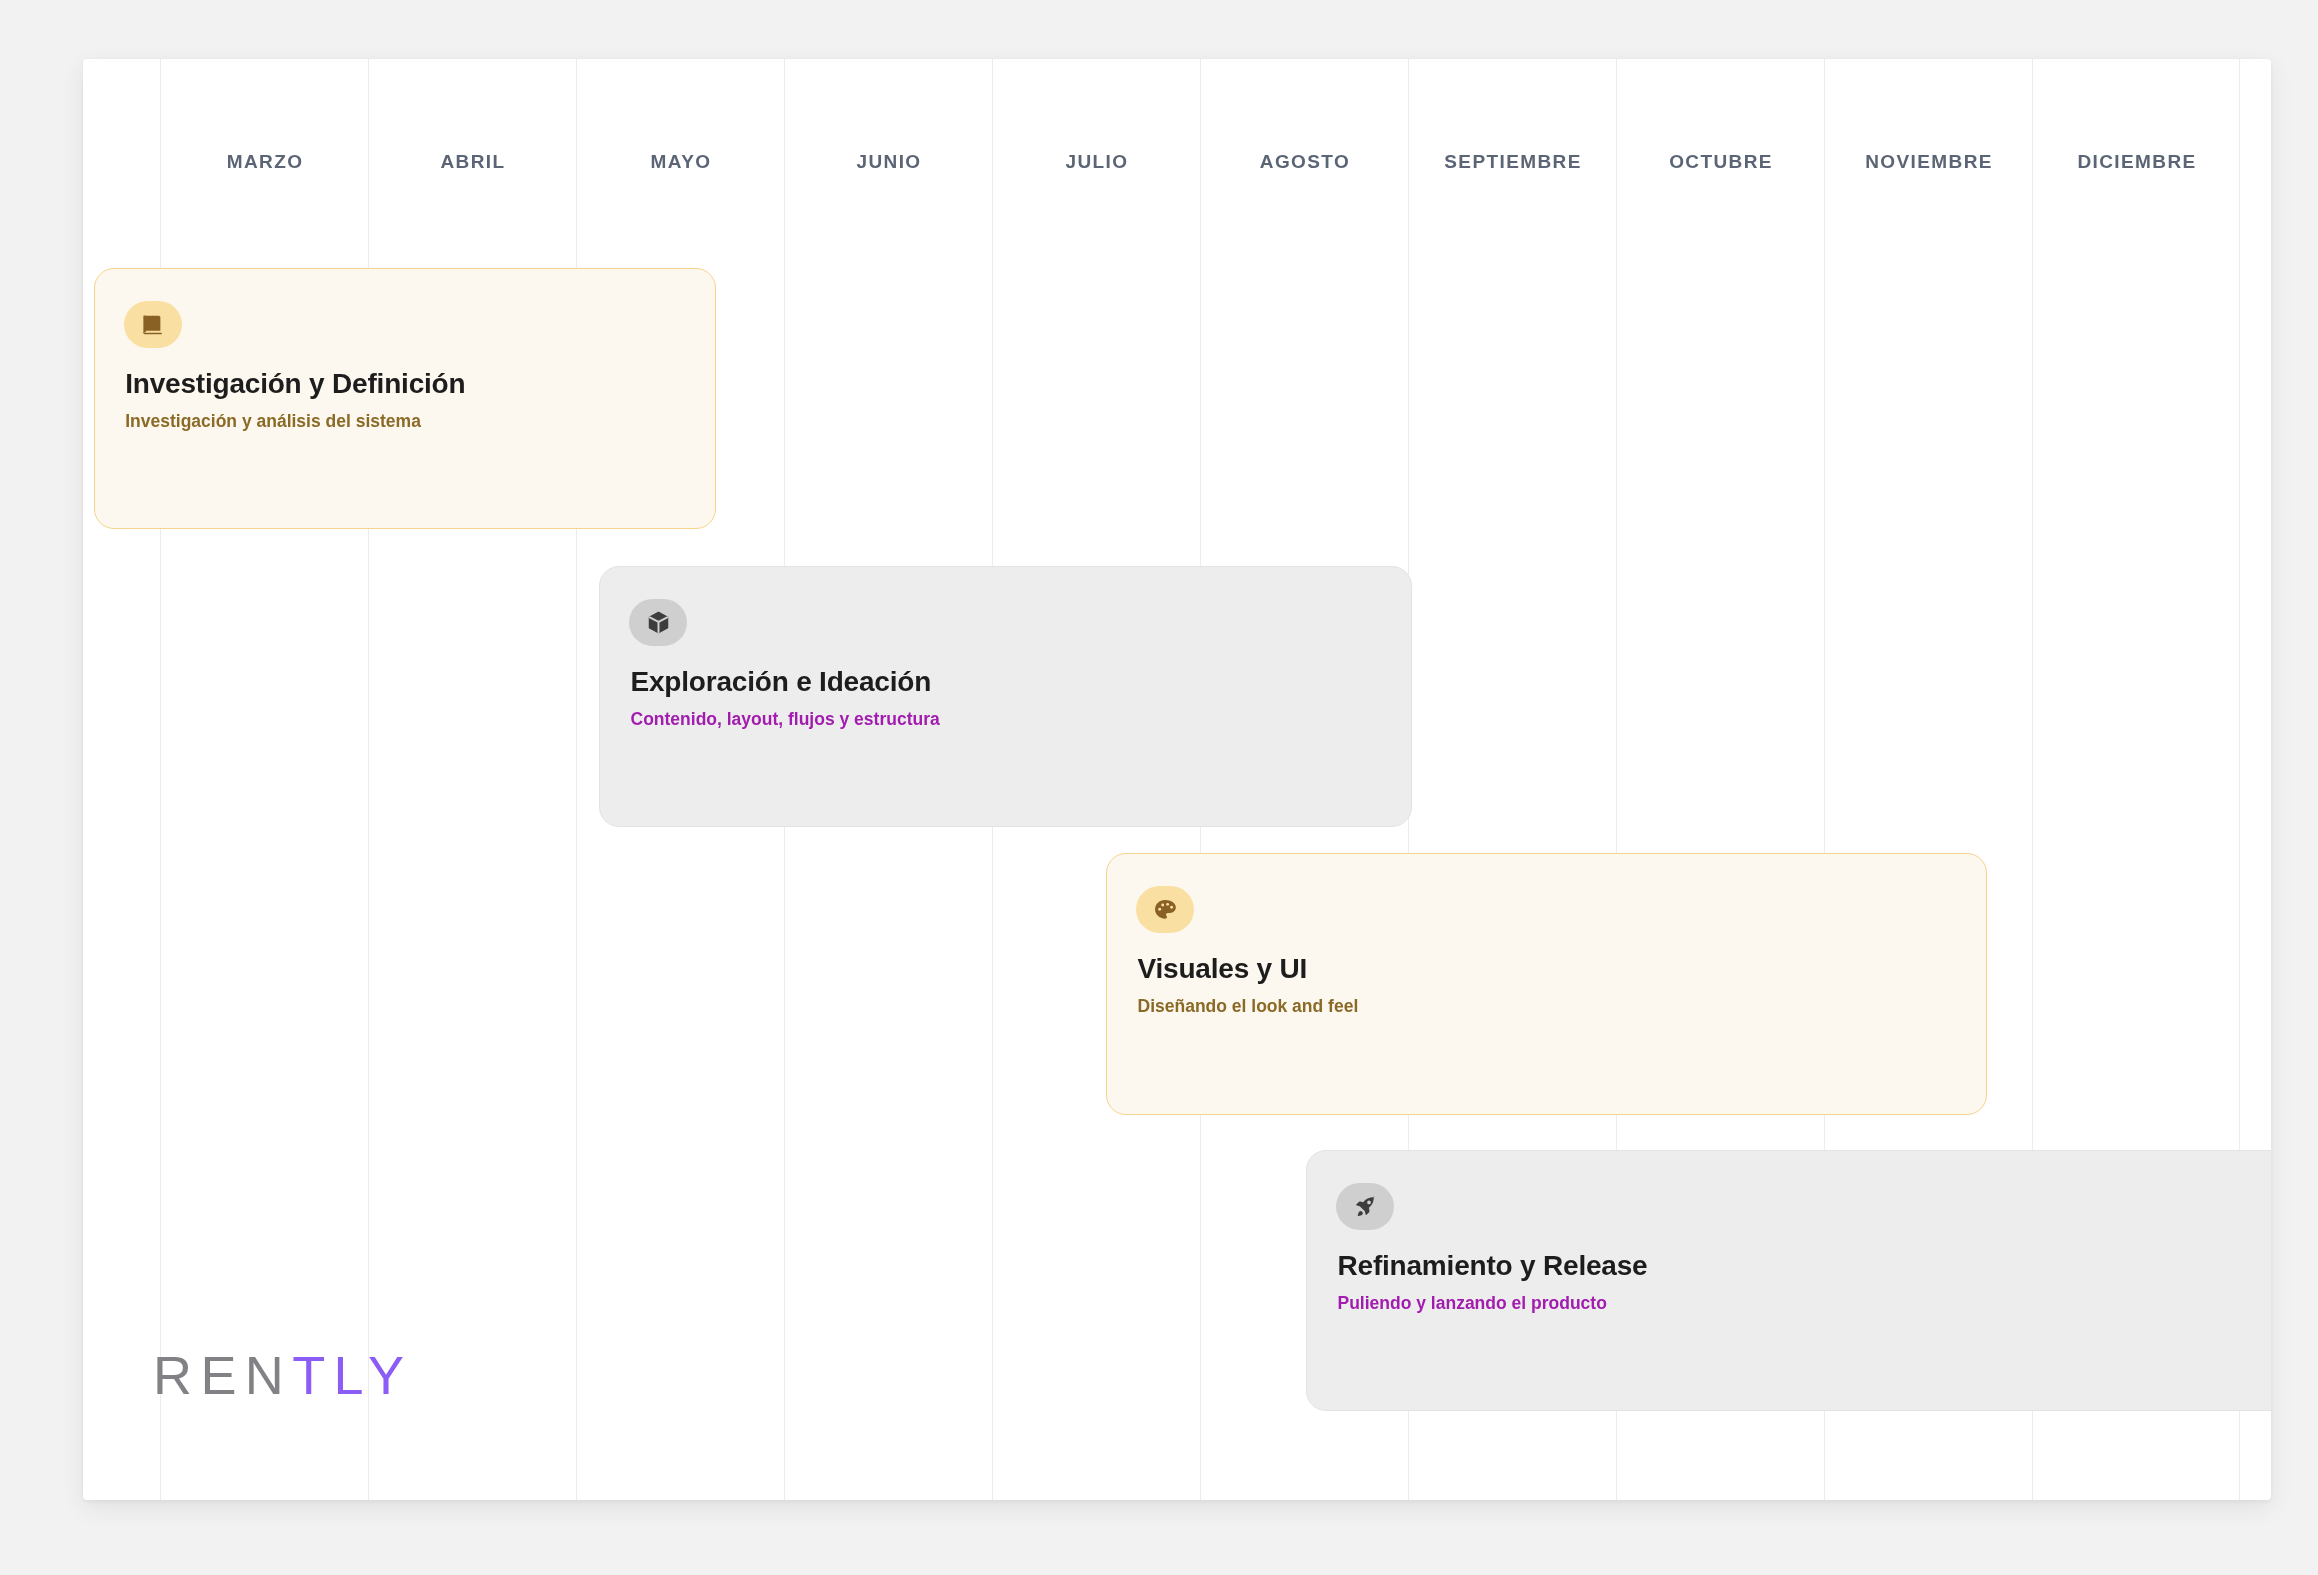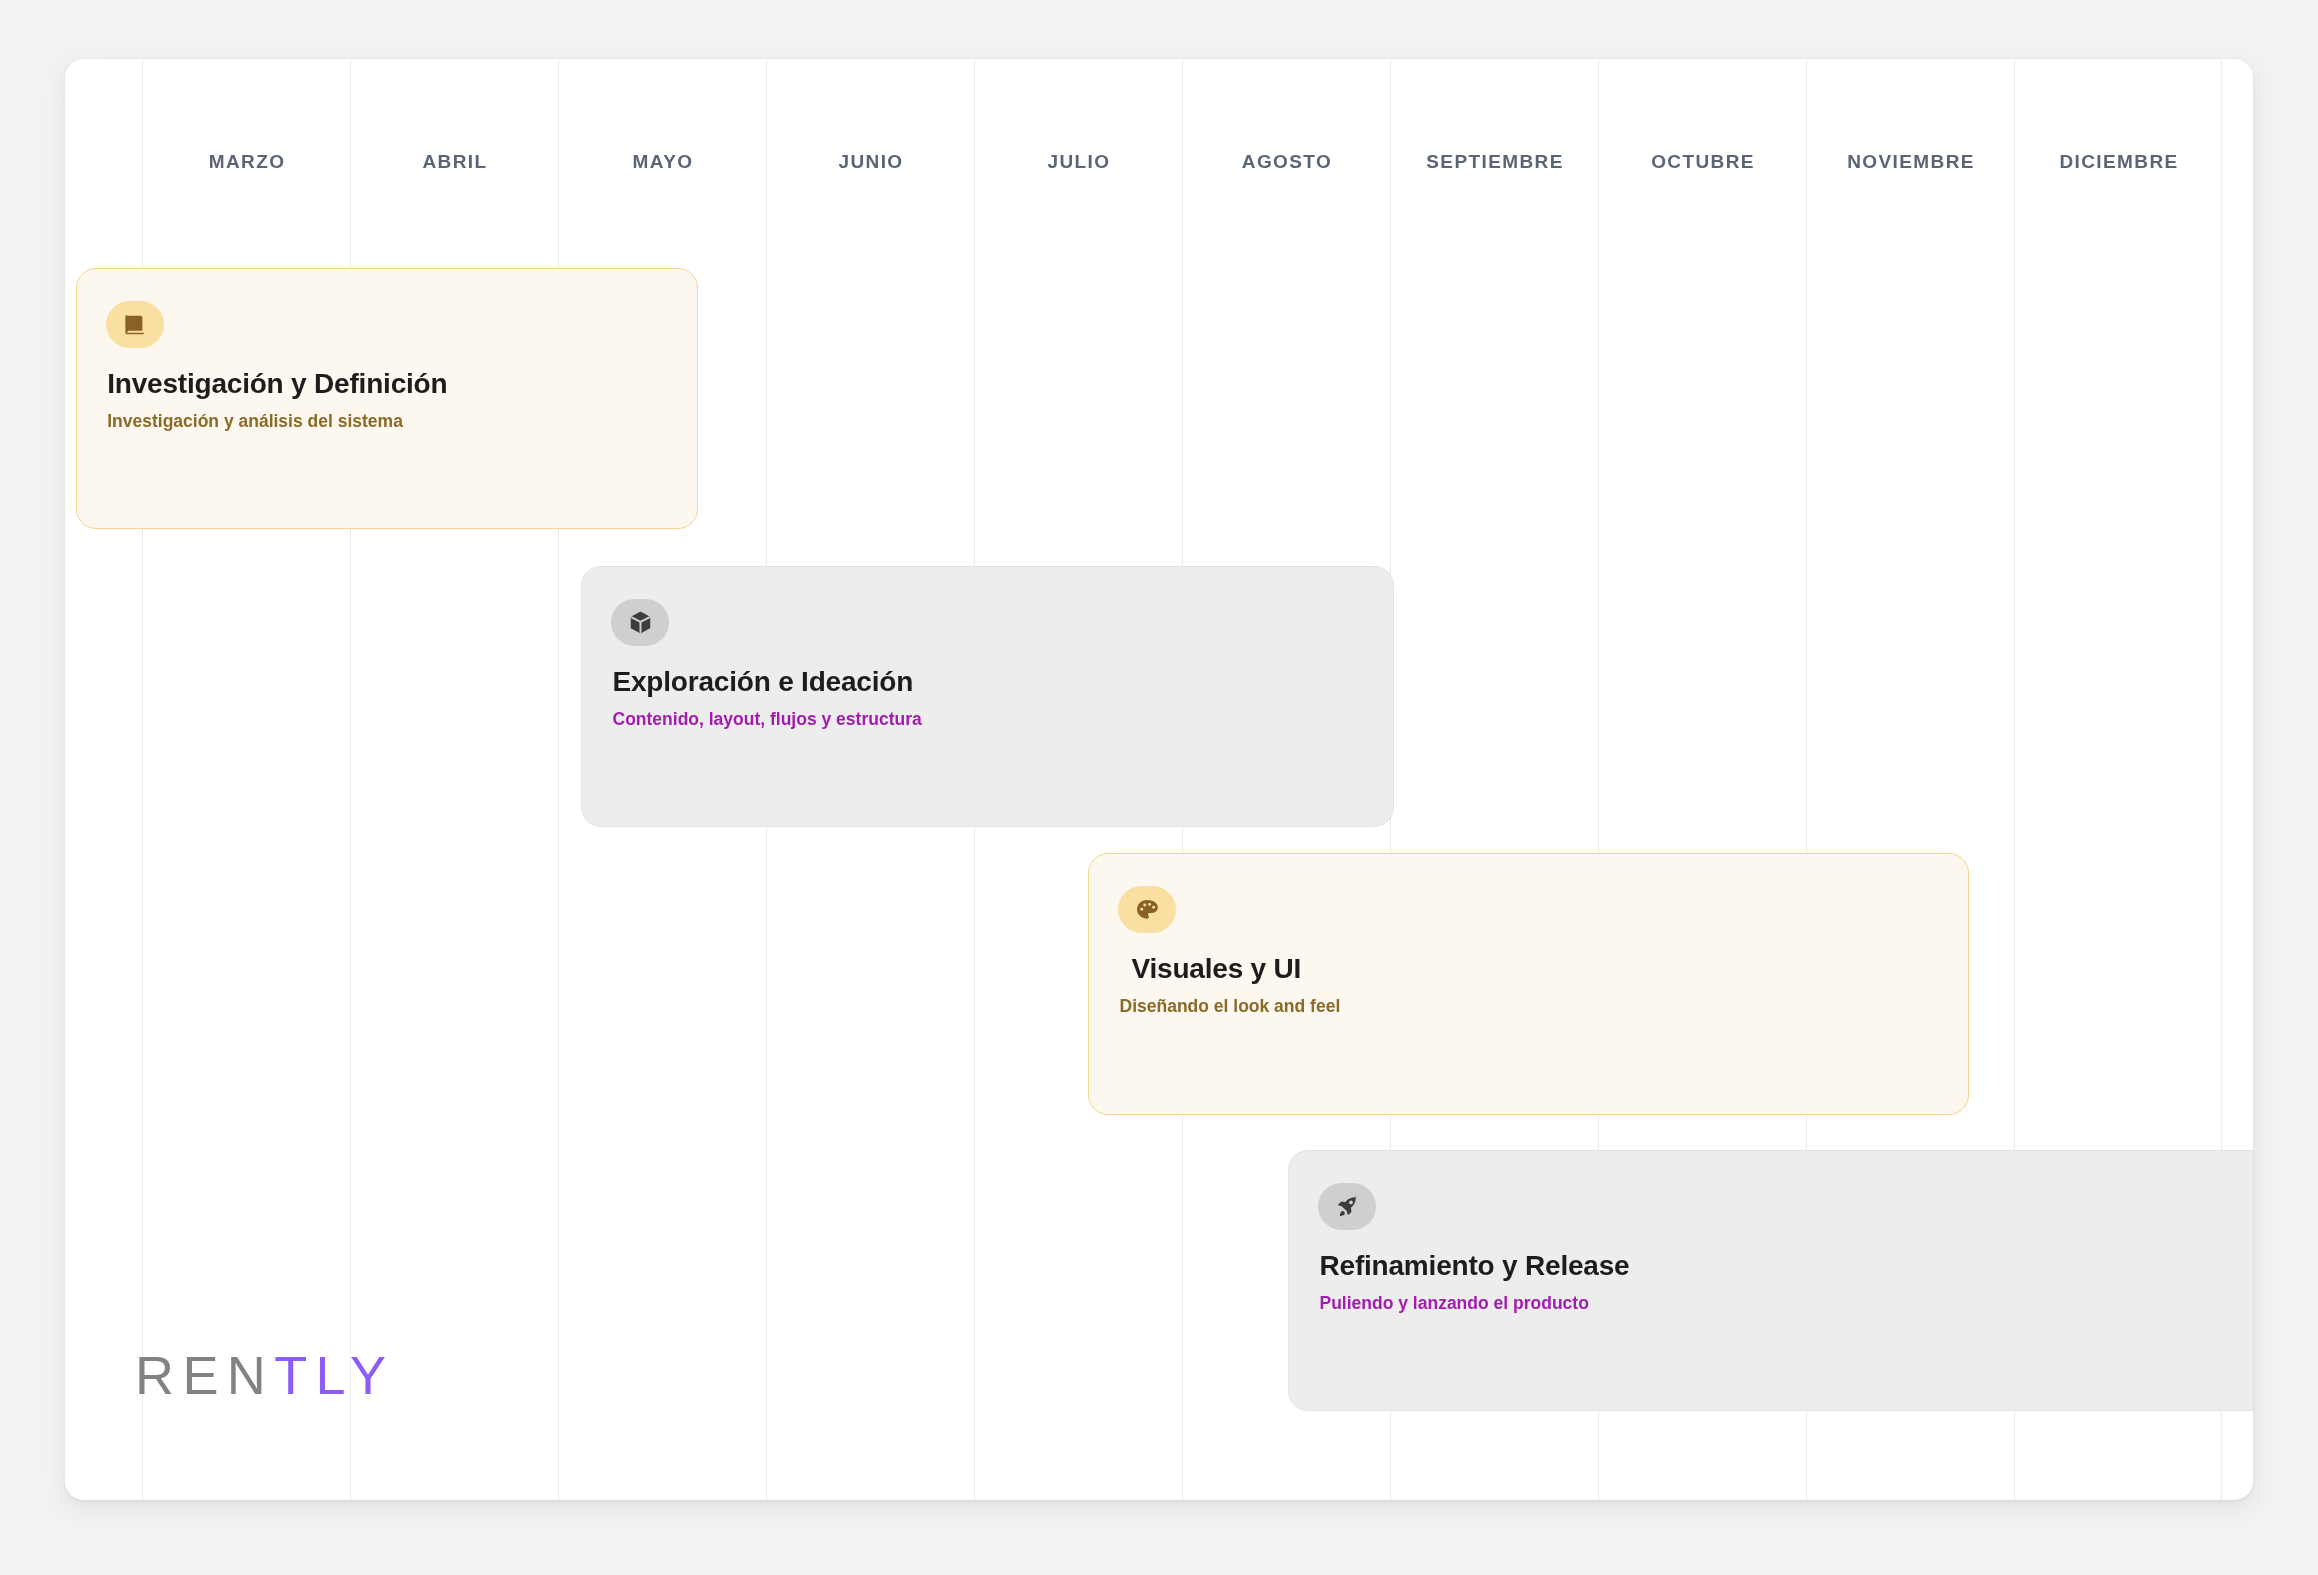--- a/index.html
+++ b/index.html
@@ -10,26 +10,26 @@
     width: 2319px;
     height: 1575px;
     background: #f2f2f2;
     font-family: "Liberation Sans", sans-serif;
     overflow: hidden;
   }
 
   
   #roadmap-panel {
     position: absolute;
-    left: 65px;
+    left: 83px;
     top: 59px;
     width: 2188px;
     height: 1441px;
     background: #ffffff;
-    border-radius: 19px;
+    border-radius: 4px;
     box-shadow: 0 7.6px 26px rgba(0,0,0,0.07), 0 1.5px 4.6px rgba(0,0,0,0.05);
     overflow: hidden;
   }
 
   
   #month-grid {
     position: absolute;
     left: 77px;      
     top: 0;
     width: 2079px;    
@@ -184,21 +184,21 @@
   <div class="phase-bar accent" style="left:1023px; top:794px; width:881px; height:262px;">
     <span class="phase-icon accent" style="left:29px; top:32px;">
       <svg width="26" height="26" viewBox="0 0 24 24" fill="#8a6124">
         <path d="M12 2.8c-5.1 0-9.2 3.8-9.2 8.6 0 4.8 4.1 8.6 9.2 8.6 1 0 1.8-.7 1.8-1.6 0-.4-.2-.8-.5-1.1-.3-.3-.4-.6-.4-1 0-.9.7-1.6 1.7-1.6h2c3 0 5.4-2.2 5.4-5 0-4.2-4.5-7-10-6.9z"></path>
         <circle cx="7.1" cy="11.3" r="1.35" fill="#fadfa3"></circle>
         <circle cx="9.9" cy="7.4" r="1.35" fill="#fadfa3"></circle>
         <circle cx="14.4" cy="6.8" r="1.35" fill="#fadfa3"></circle>
         <circle cx="18.1" cy="9.5" r="1.35" fill="#fadfa3"></circle>
       </svg>
     </span>
-    <div class="phase-title" style="left:30.5px; top:99px;margin-left:12px;">Visuales y UI</div>
+    <div class="phase-title" style="left:30.5px; top:99px;">Visuales y UI</div>
     <div class="phase-sub accent" style="left:30.5px; top:142px;">Diseñando el look and feel</div>
   </div>
 
   <div class="phase-bar neutral" style="left:1223px; top:1091px; width:1091px; height:261px;">
     <span class="phase-icon neutral" style="left:29px; top:32px;">
       <svg width="26" height="26" viewBox="0 0 24 24" fill="#3d3d3d">
         <path d="M20.9 3.1c-3.6-.5-7 .8-9.4 3.2l-1.2 1.2-2.7-.5c-.6-.1-1.2.1-1.6.5L4.1 9.4c-.4.4-.2 1.1.4 1.2l2.6.6 4.8 4.8.6 2.6c.1.6.8.8 1.2.4l1.9-1.9c.4-.4.6-1 .5-1.6l-.5-2.7 1.2-1.2c2.4-2.4 3.7-5.8 3.2-9.4-.03-.06-.06-.1-.1-.1zM15.7 9.5a1.7 1.7 0 1 1 0-3.4 1.7 1.7 0 0 1 0 3.4z"></path>
         <path d="M6.6 16.3c-.9.9-1.3 4.1-1.3 4.1s3.2-.4 4.1-1.3c.8-.8.8-2 0-2.8-.8-.8-2-.8-2.8 0z"></path>
       </svg>
     </span>

